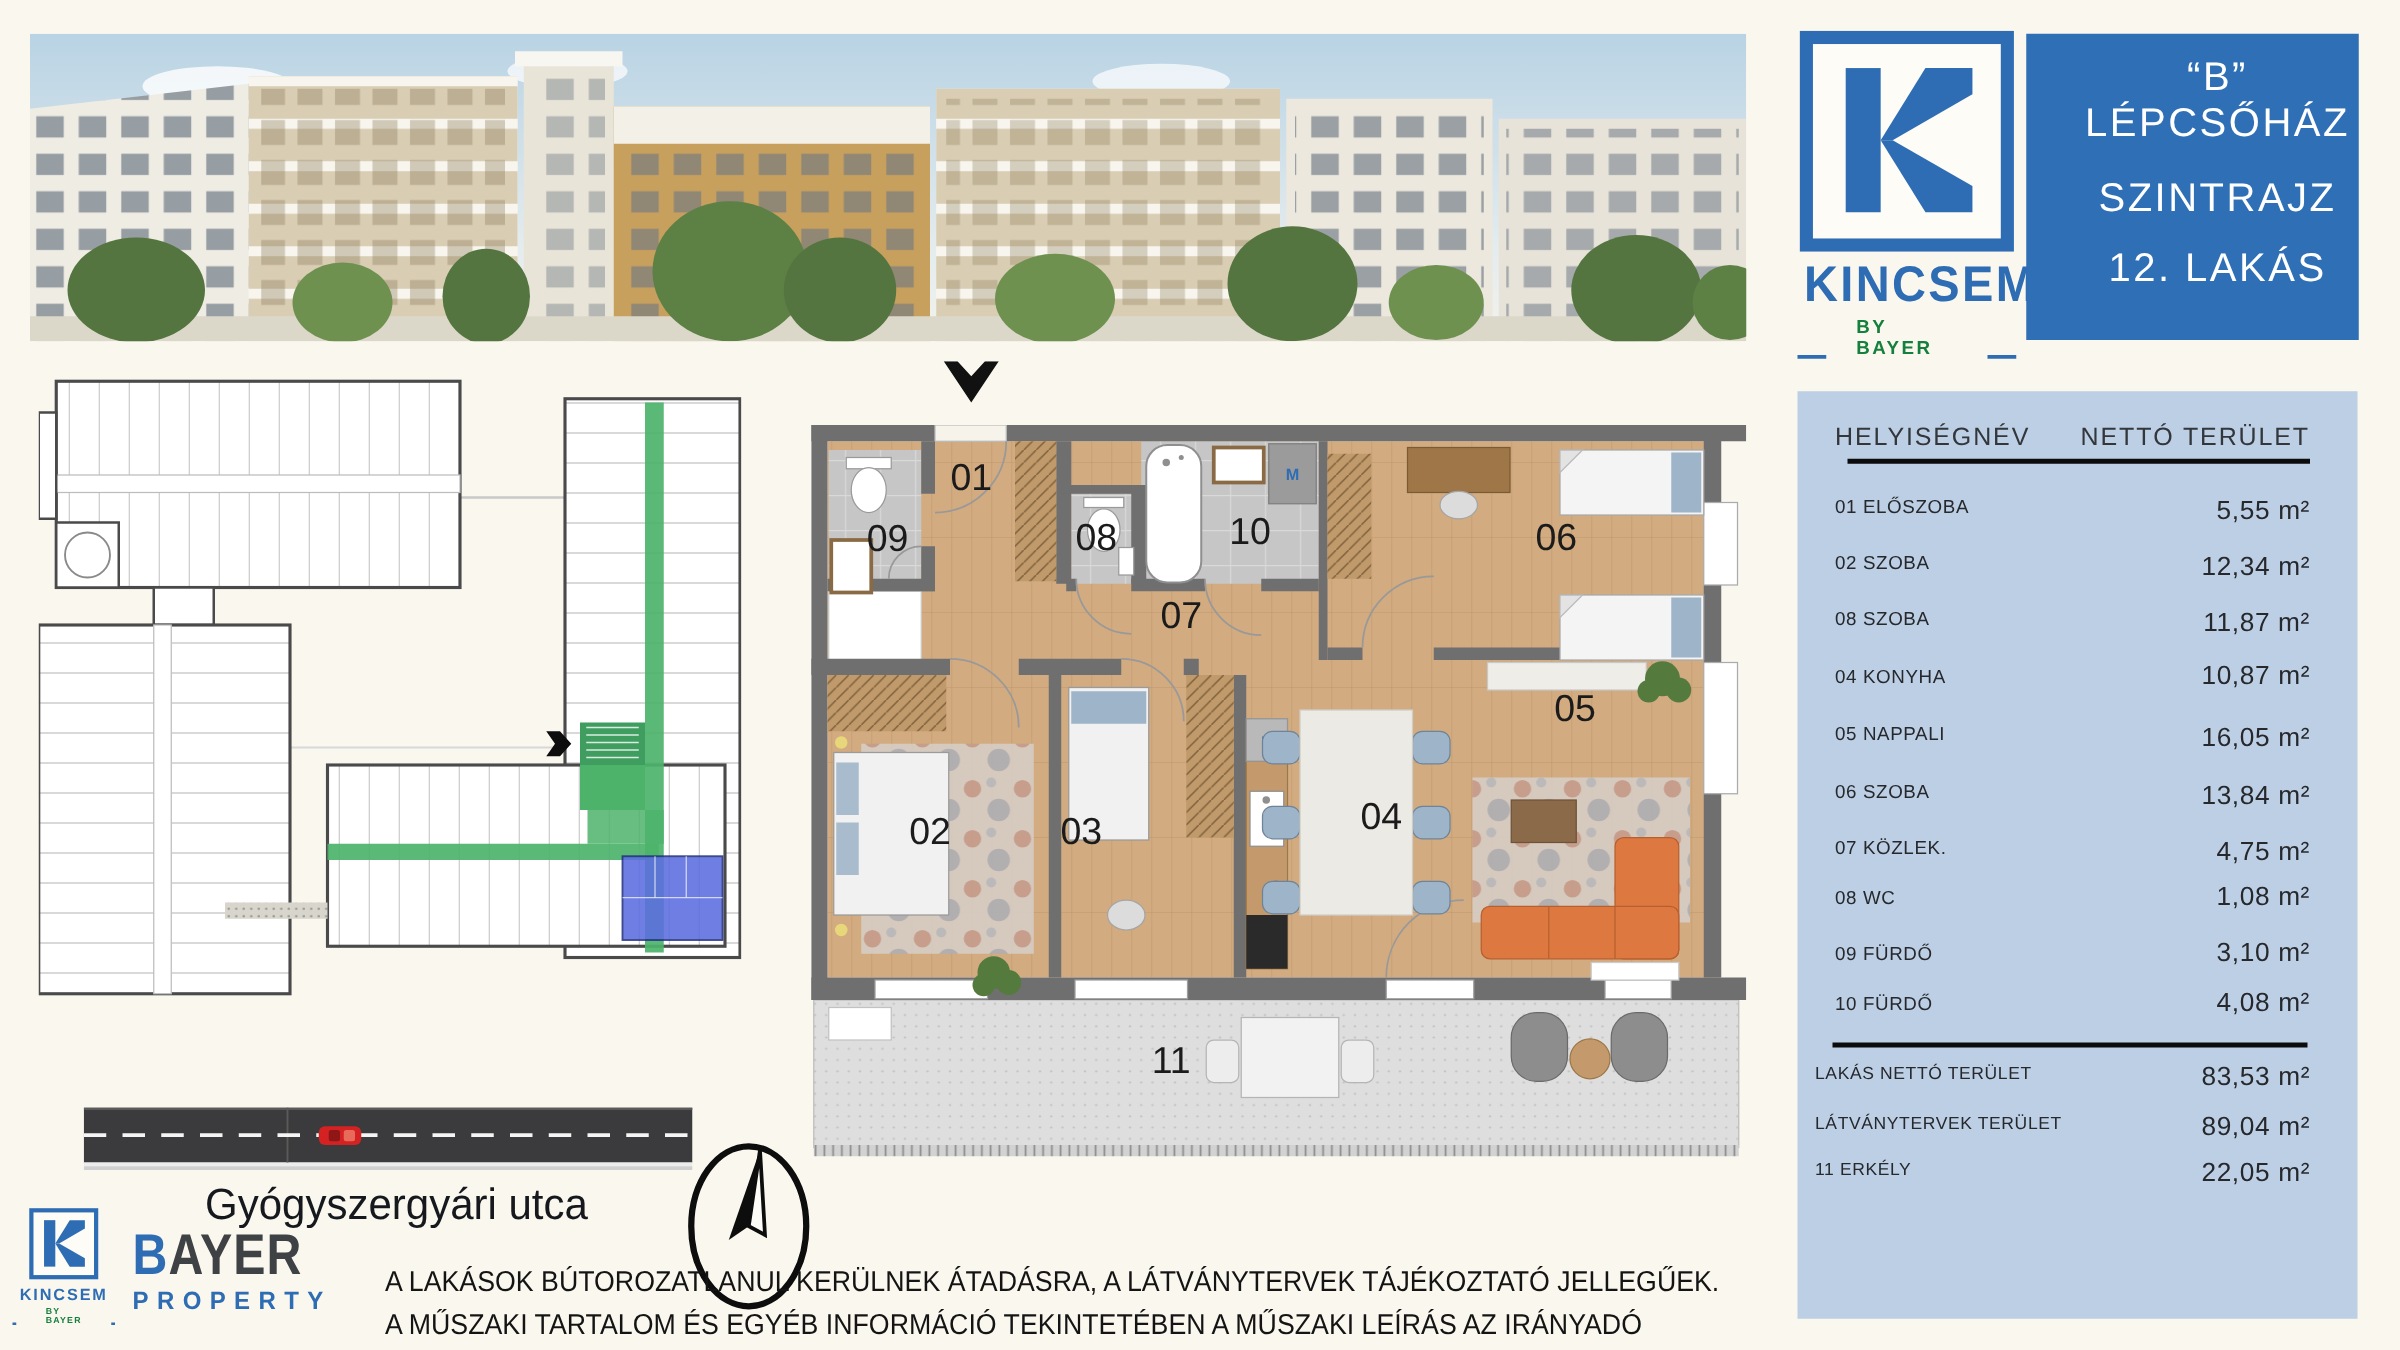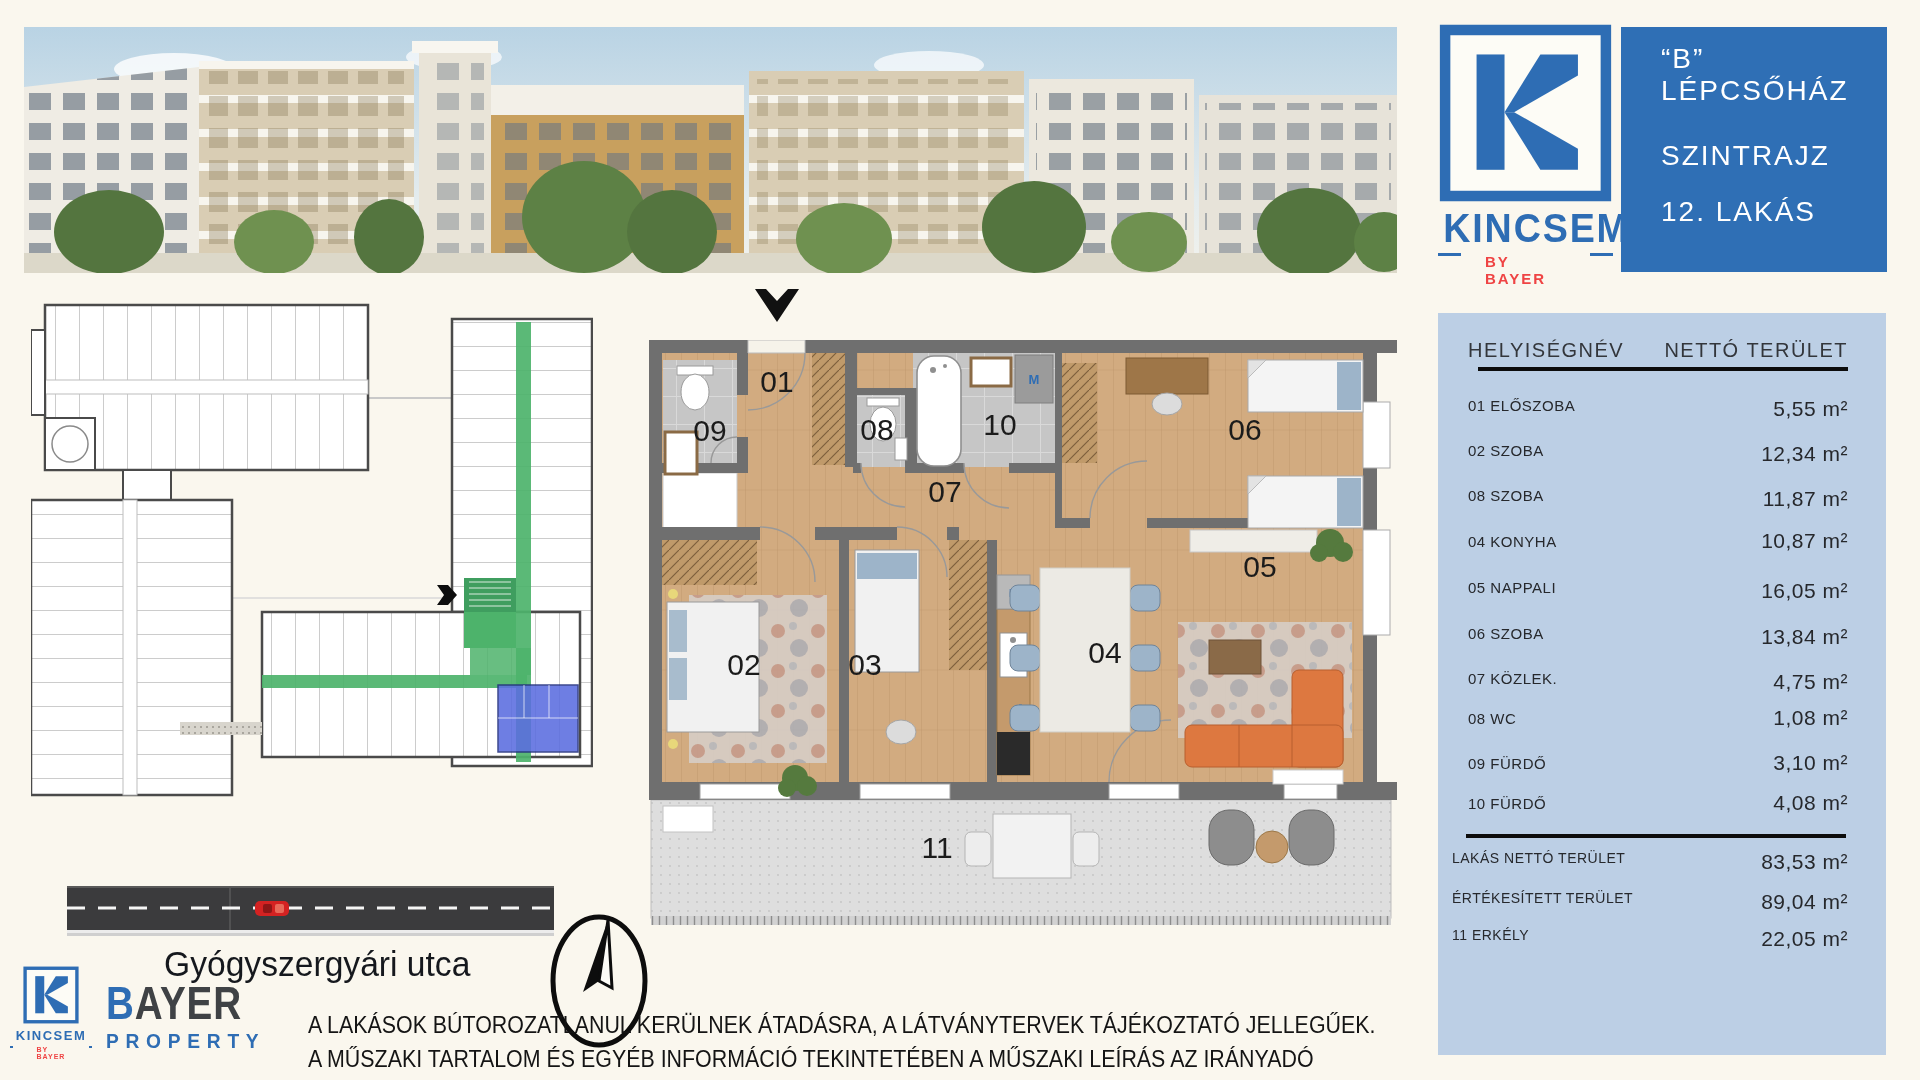--- a/index.html
+++ b/index.html
@@ -24,28 +24,28 @@
   #street-name { left:130px; top:944px; width:390px; text-align:center;
     font-size:35px; color:#15181d; letter-spacing:0px; transform:scaleX(.96); transform-origin:left; }
 
   
   #compass { left:549px; top:912px; width:100px; height:138px; }
 
   
   #logo-big { left:1438px; top:23px; width:175px; height:180px; }
   #logo-big-word { left:1438px; top:206px; width:175px; text-align:center;
     font-size:40px; font-weight:bold; color:#2E6DB4; letter-spacing:2px; transform:scaleX(.94); }
-  .byline { display:flex; align-items:flex-start; justify-content:center; gap:24px; color:#ef4444; }
+  .byline { display:flex; align-items:flex-end; justify-content:center; gap:24px; color:#15803d; }
   .byline .dash { height:3px; background:#2E6DB4; }
   #logo-big-byline { left:1438px; top:253px; width:175px; font-size:15px; font-weight:bold; letter-spacing:2px; }
   #logo-big-byline .dash { width:26px; }
 
   
   #blue-panel { left:1621px; top:27px; width:266px; height:245px; background:#2F6FB5; color:#fff; }
-  .bp-line { position:absolute; width:100%; font-size:28px; letter-spacing:2px;padding-left:40px; }
+  .bp-line { position:absolute; width:100%; text-align:center; font-size:32px; letter-spacing:2px;padding-left:40px; }
 
   
   #area-table { left:1438px; top:313px; width:448px; height:742px; background:#BCCFE5; }
   .tbl-el { position:absolute; color:#26282c; }
   .th { font-size:20px; letter-spacing:1.5px; color:#33363b; }
   .trow-label { left:30px; font-size:15px; letter-spacing:.5px; }
   .trow-area  { right:38px; font-size:21px; letter-spacing:.5px; text-align:right; }
   .sumrow-label { left:14px; font-size:14px; letter-spacing:.5px; }
   .rule { position:absolute; background:#0c0c0c; height:4px; }
 
@@ -482,21 +482,21 @@
   <div class="tbl-el trow-area" style="top:393px">1,08 m²</div>
   <div class="tbl-el trow-label" style="top:442px">09 FÜRDŐ</div>
   <div class="tbl-el trow-area" style="top:438px">3,10 m²</div>
   <div class="tbl-el trow-label" style="top:482px">10 FÜRDŐ</div>
   <div class="tbl-el trow-area" style="top:478px">4,08 m²</div>
 
   <div class="rule" style="left:28px; right:40px; top:521px"></div>
 
   <div class="tbl-el sumrow-label" style="top:537px">LAKÁS NETTÓ TERÜLET</div>
   <div class="tbl-el trow-area" style="top:537px">83,53 m²</div>
-  <div class="tbl-el sumrow-label" style="top:577px">ÉRTÉKESÍTETT TERÜLET</div>
+  <div class="tbl-el sumrow-label" style="top:577px">LÁTVÁNYTERVEK TERÜLET</div>
   <div class="tbl-el trow-area" style="top:577px">89,04 m²</div>
   <div class="tbl-el sumrow-label" style="top:614px">11 ERKÉLY</div>
   <div class="tbl-el trow-area" style="top:614px">22,05 m²</div>
 </div>
 
 <svg id="logo-small" class="abs" viewBox="0 0 100 103">
   <rect x="4" y="4" width="92" height="95" fill="#fdfcf6" stroke="#2E6DB4" stroke-width="6"></rect>
   <rect x="22" y="18" width="16" height="66" fill="#2E6DB4"></rect>
   <polygon points="38,51 58.5,18 80,18 80,30 43.5,51" fill="#2E6DB4"></polygon>
   <polygon points="38,51 43.5,51 80,72 80,84 58.5,84" fill="#2E6DB4"></polygon>

